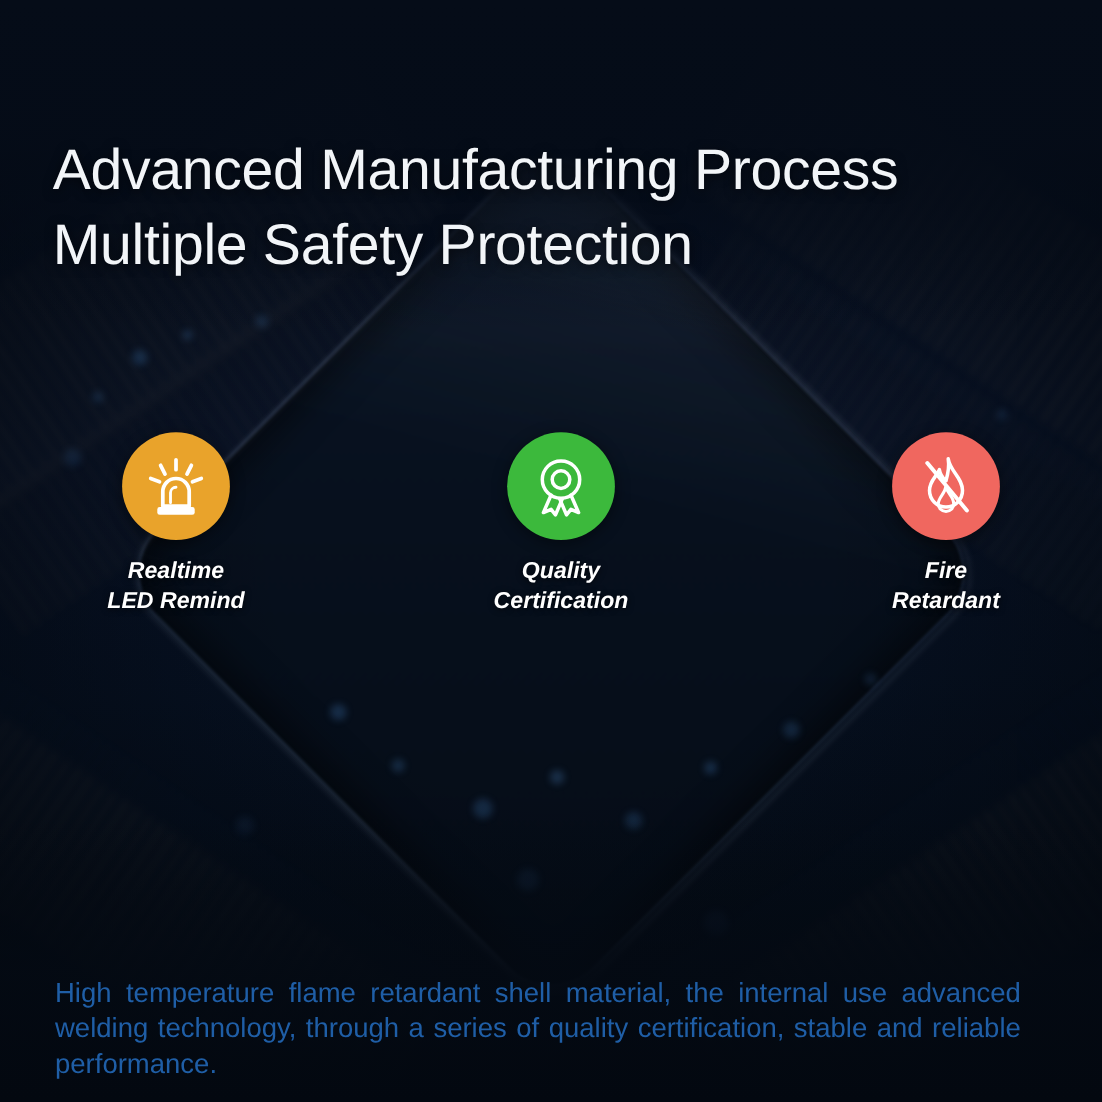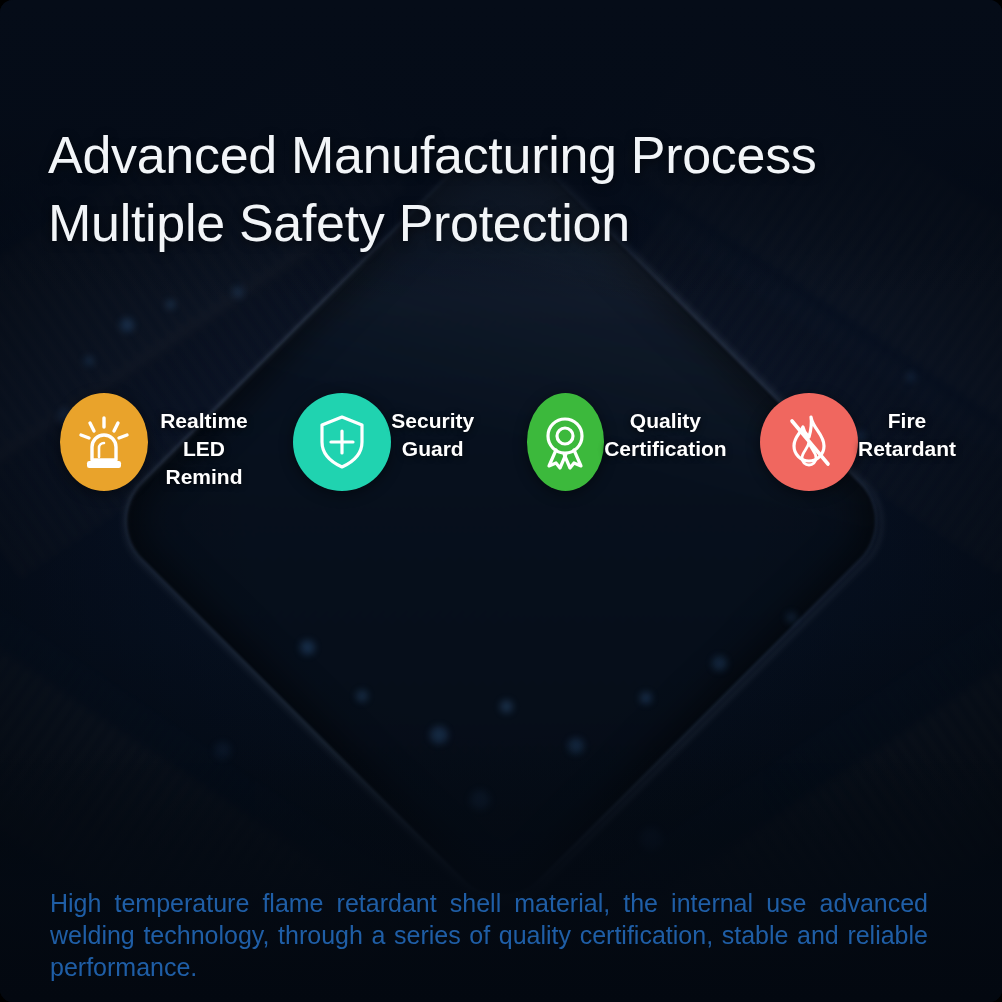--- a/index.html
+++ b/index.html
@@ -7,21 +7,20 @@
     padding: 0;
     background: #000;
   }
   #page {
     position: relative;
     width: 1002px;
     height: 1002px;
     overflow: hidden;
     background: #040b16;
     font-family: "Liberation Sans", sans-serif;
-    border-radius: 13px;
   }
   .bg-base2 {
     position: absolute;
     inset: 0;
     background: linear-gradient(178deg, #050c18 0%, #071125 40%, #061020 62%, #03080f 100%);
   }
 
   
   .pcb-field {
     position: absolute;
@@ -137,21 +136,23 @@
     left: 60px;
     right: 42px;
     top: 393px;
     display: flex;
     justify-content: space-between;
     align-items: flex-start;
   }
   .feature {
     width: 200px;
     display: flex;
-    flex-direction: row;
+    flex-direction: column;
+    align-items: center;
+    font-style: italic;
   }
   .badge {
     width: 98px;
     height: 98px;
     border-radius: 50%;
     display: flex;
     align-items: center;
     justify-content: center;
     box-shadow: 0 3px 14px rgba(0,0,0,.45);
   }
@@ -251,33 +252,20 @@
               <path d="M18 48 V35 a12 12 0 0 1 24 0 V48 Z"></path>
               <path d="M25 45 V36 a5 5 0 0 1 5 -5" stroke-width="2.6"></path>
               <rect x="13" y="49" width="34" height="7" rx="2.2" fill="#ffffff" stroke="none"></rect>
             </svg>
           </span>
         </div>
         <div class="feature-label">Realtime
 LED Remind</div>
       </div>
 
-      <div class="feature">
-        <div class="badge" style="background:#20D3B0;">
-          <span>
-            <svg width="60" height="60" viewBox="0 0 60 60" fill="none" stroke="#ffffff" stroke-width="3.2" stroke-linecap="round" stroke-linejoin="round">
-              <path d="M30 5 L50 13 V30 c0 12 -9 20 -20 25 C19 50 10 42 10 30 V13 Z"></path>
-              <line x1="30" y1="19" x2="30" y2="41"></line>
-              <line x1="19" y1="30" x2="41" y2="30"></line>
-            </svg>
-          </span>
-        </div>
-        <div class="feature-label">Security
-Guard</div>
-      </div>
 
       <div class="feature">
         <div class="badge" style="background:#3CB93C;">
           <span>
             <svg width="60" height="60" viewBox="0 0 60 60" fill="none" stroke="#ffffff" stroke-width="3.2" stroke-linecap="round" stroke-linejoin="round">
               <circle cx="30" cy="24" r="17"></circle>
               <circle cx="30" cy="24" r="8"></circle>
               <path d="M21 38 L14 54 L21 51 L25 56 L31 42"></path>
               <path d="M39 38 L46 54 L39 51 L35 56 L29 42"></path>
             </svg>

